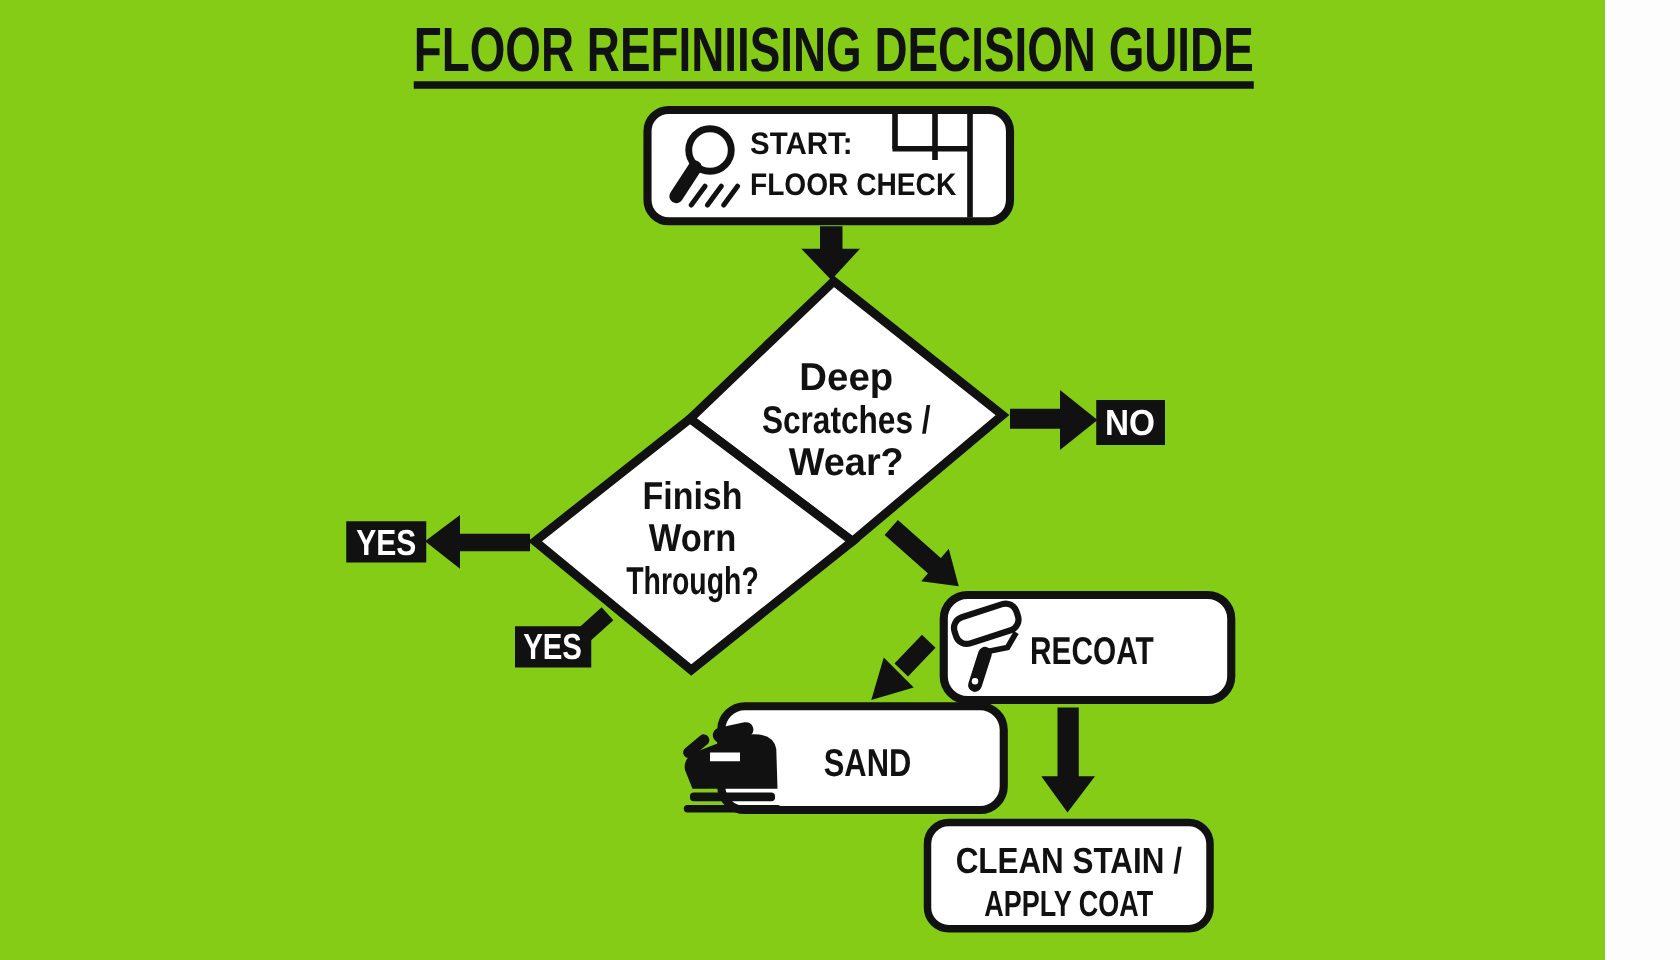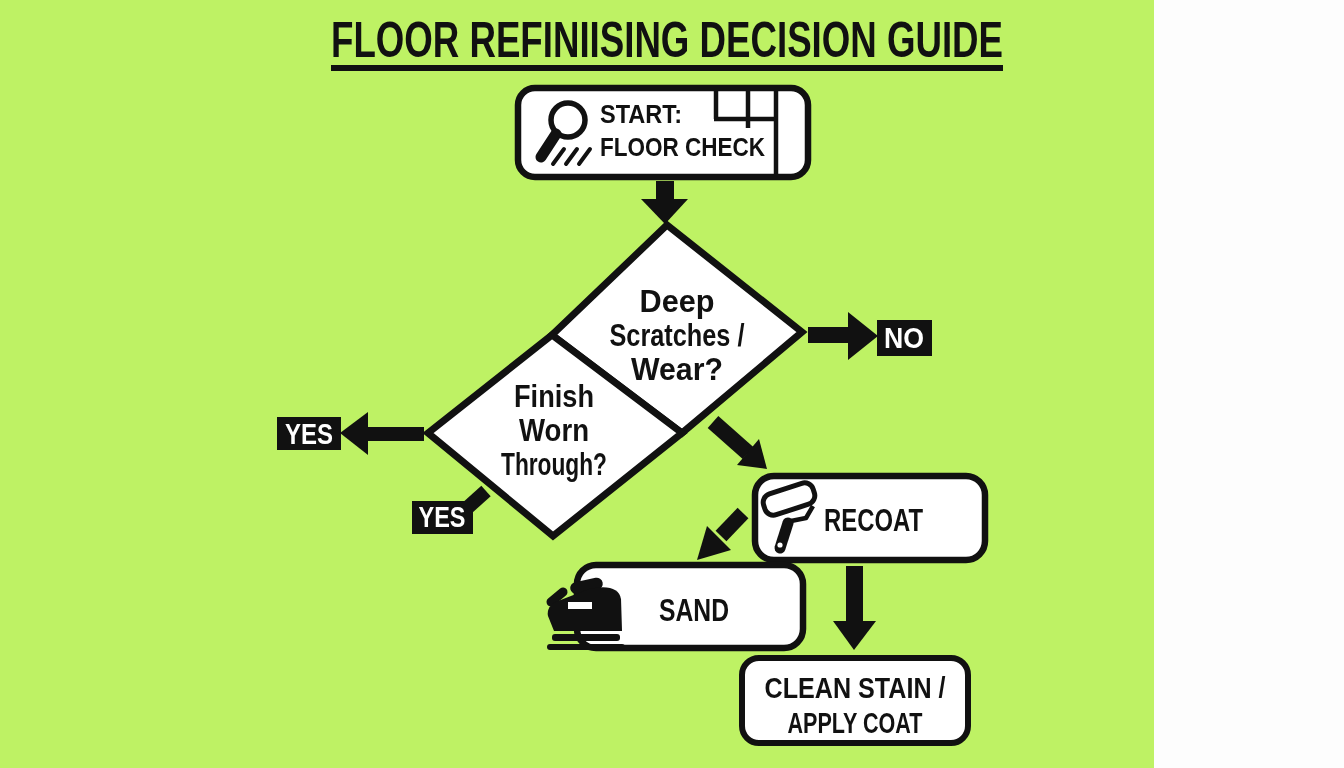--- a/index.html
+++ b/index.html
@@ -1,20 +1,20 @@
 <!DOCTYPE html>
 <html><head>
 <meta charset="utf-8">
 <style>
   html, body { margin: 0; padding: 0; background: #fdfdfd; }
   .stage {
     position: relative;
-    width: 1154px;
+    width: 1284px;
     height: 768px;
-    background: #bef264;
+    background: #84cc16;
     overflow: hidden;
   }
   svg { display: block; }
   text {
     font-family: "Liberation Sans", sans-serif;
     font-weight: 700;
     fill: #111111;
   }
   .white-text { fill: #ffffff; }
   .ink-stroke { stroke: #111111; }

